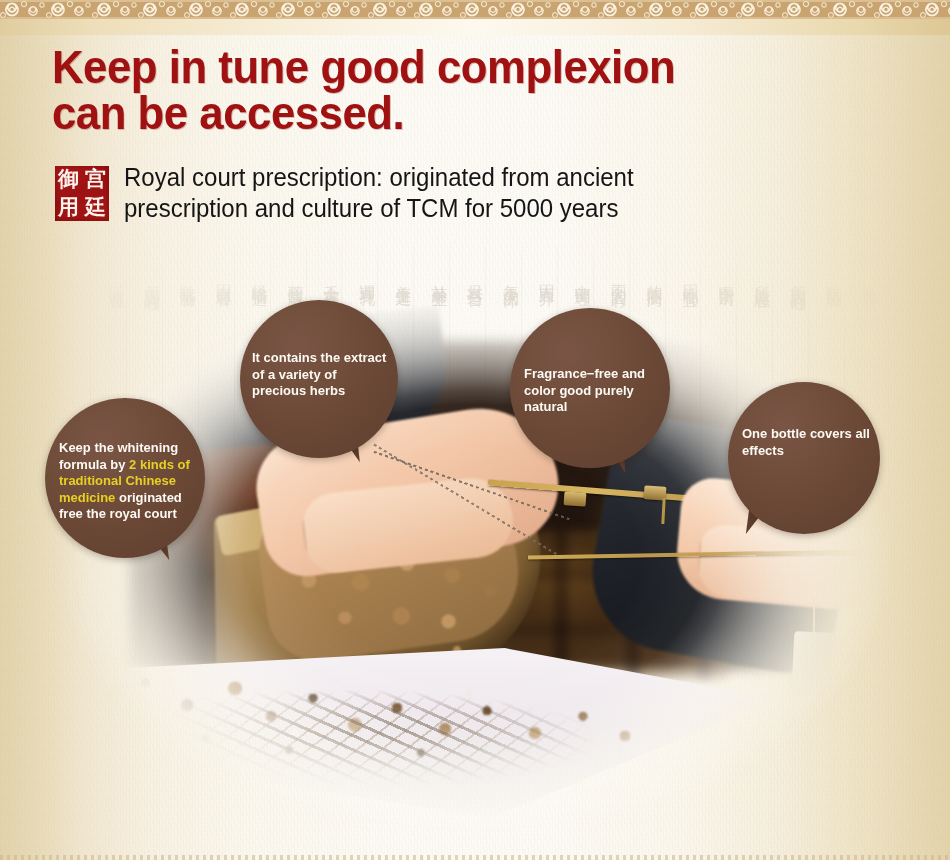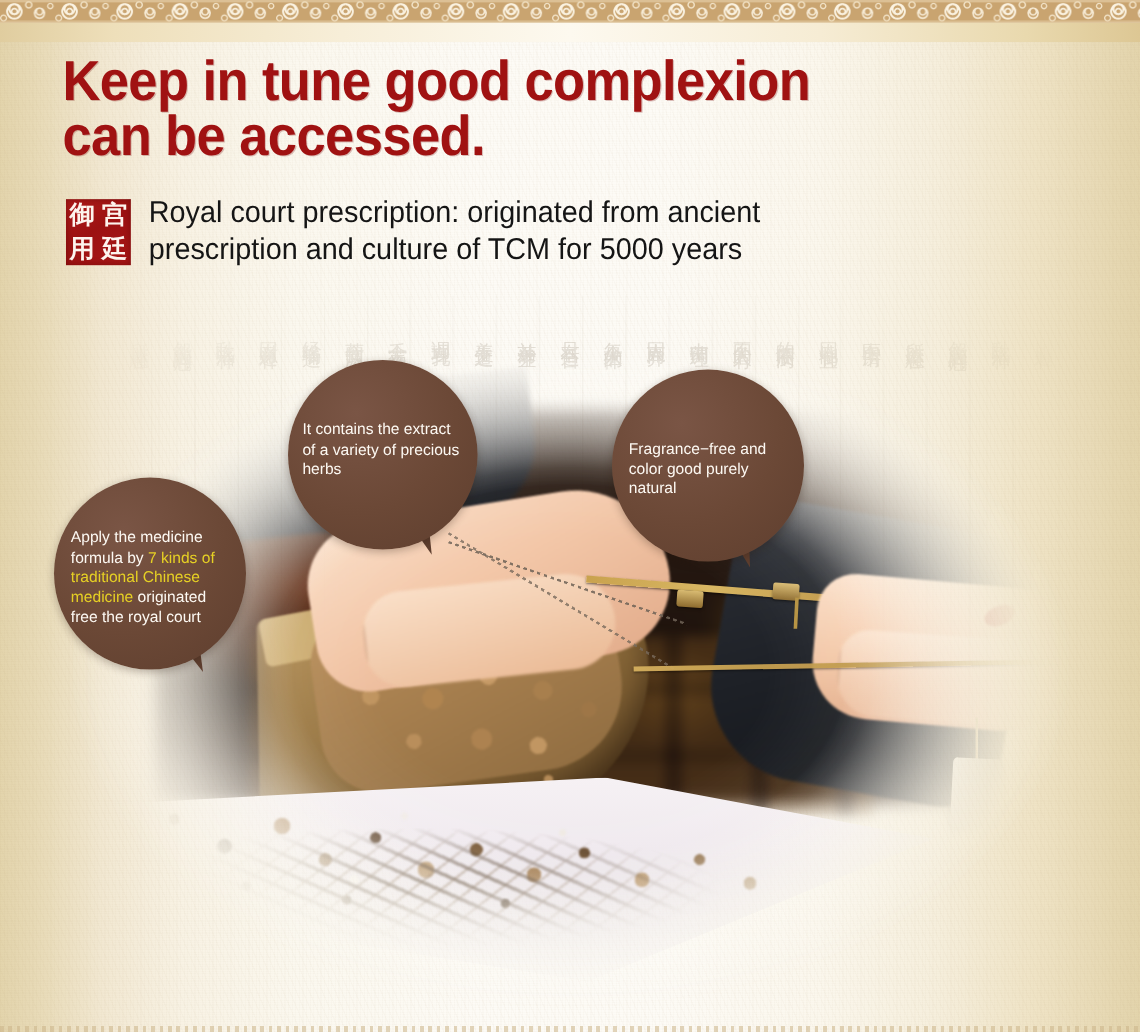--- a/index.html
+++ b/index.html
@@ -315,21 +315,21 @@
     position:absolute;left:0;top:0;border-radius:50%;
     background:radial-gradient(circle at 36% 28%, #7a5545 0%, #6b4836 55%, #5e3e2e 100%);
     box-shadow:0 2px 7px rgba(40,22,12,.3);
   }
   .bub .tail{
     position:absolute;width:0;height:0;
   }
   .bub .txt{
     position:absolute;color:#fdf9f3;
     font-family:"Liberation Sans","DejaVu Sans",sans-serif;
-    font-size:13px;line-height:16.5px;font-weight:400;
+    font-size:13px;line-height:16.5px;font-weight:700;
   }
   .bub .hl{color:#e6d024;}
 
   
   #bub1{left:45px;top:398px;width:170px;height:165px;}
   #bub1 .circle{width:160px;height:160px;}
   #bub1 .tail{left:104px;top:128px;border-left:16px solid transparent;border-right:4px solid transparent;border-top:36px solid #5e3e2e;transform:rotate(-14deg);}
   #bub1 .txt{left:14px;top:42px;width:138px;}
 
   #bub2{left:240px;top:300px;width:170px;height:168px;}
@@ -445,30 +445,35 @@
       <div id="subtitle">
         <span class="ln">Royal court prescription: originated from ancient</span>
         <span class="ln">prescription and culture of TCM for 5000 years</span>
       </div>
     </div>
   </div>
 
   <div class="bub" id="bub1">
     <div class="tail"></div>
     <div class="circle"></div>
-    <div class="txt"><span>Apply the medicine formula by </span><span class="hl">7 kinds of traditional Chinese medicine</span><span> originated free the royal court</span></div>
+    <div class="txt"><span>Keep the whitening formula by </span><span class="hl">2 kinds of traditional Chinese medicine</span><span> originated free the royal court</span></div>
   </div>
 
   <div class="bub" id="bub2">
     <div class="tail"></div>
     <div class="circle"></div>
     <div class="txt">It contains the extract of a variety of precious herbs</div>
   </div>
 
   <div class="bub" id="bub3">
     <div class="tail"></div>
     <div class="circle"></div>
     <div class="txt">Fragrance−free and color good  purely natural</div>
   </div>
 
+  <div class="bub" id="bub4">
+    <div class="tail"></div>
+    <div class="circle"></div>
+    <div class="txt">One bottle covers all effects</div>
+  </div>
 
   <div id="botborder"></div>
 </div>
 
 </body></html>

